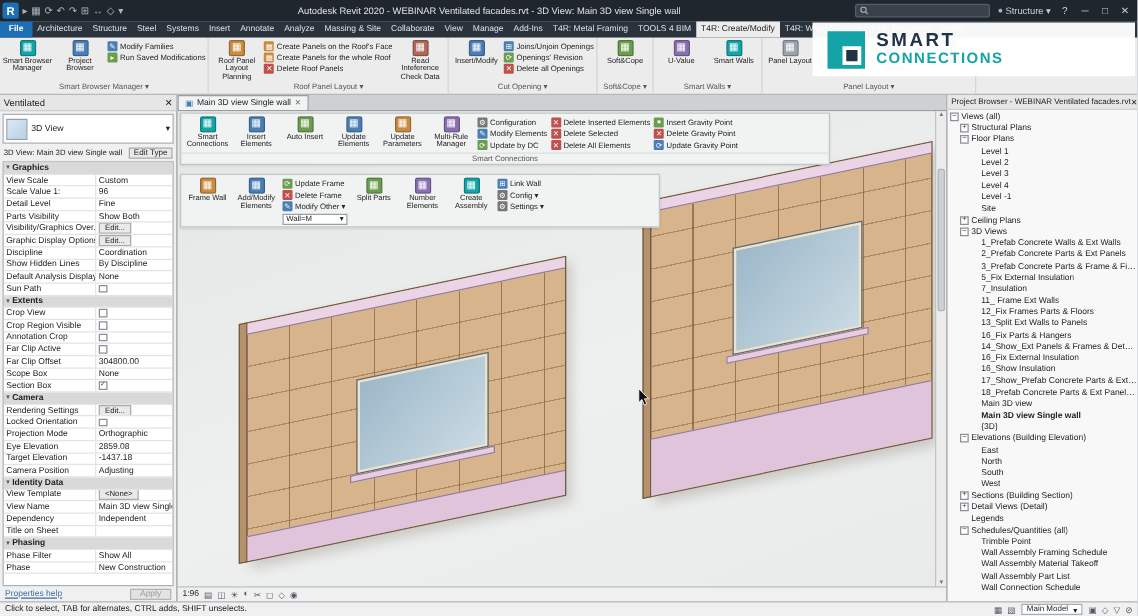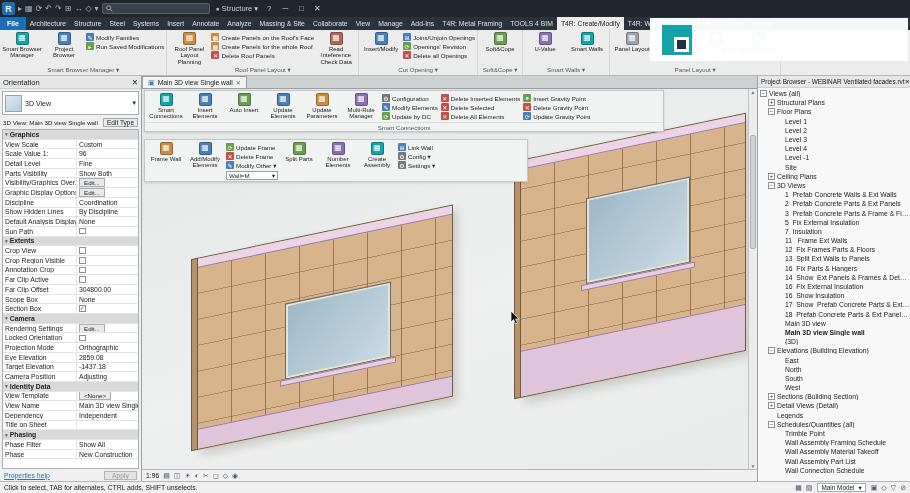--- a/index.html
+++ b/index.html
@@ -134,20 +134,21 @@
       <span class="qicon">▸</span>
       <span class="qicon">▦</span>
       <span class="qicon">⟳</span>
       <span class="qicon">↶</span>
       <span class="qicon">↷</span>
       <span class="qicon">⊞</span>
       <span class="qicon">↔</span>
       <span class="qicon">◇</span>
       <span class="qicon">▾</span>
     </div>
+  <div class="apptitle">Autodesk Revit 2020 - WEBINAR Ventilated facades.rvt - 3D View: Main 3D view Single wall</div>
   <div class="searchbox">
     <svg width="7" height="7" viewBox="0 0 10 10">
         <circle cx="4" cy="4" r="3" fill="none" stroke="#9aa4ae" stroke-width="1.4"></circle>
         <line x1="6.3" y1="6.3" x2="9" y2="9" stroke="#9aa4ae" stroke-width="1.4"></line>
       </svg>
     <input style="">
   </div>
   <div class="user">
     <span class="uicon">●</span>
     <span>Structure</span>
@@ -297,25 +298,29 @@
           <div class="bicon" style="background: rgb(154, 164, 173);">▦</div>
           <div class="blabel">RAS Manager</div>
         </div>
       </div>
       <div class="rplabel">Panel Layout ▾</div>
     </div>
   </div>
 
 <div class="sclogo">
   <div class="mark"></div>
+  <div class="ltext">
+    <div class="l1">SMART</div>
+    <div class="l2">CONNECTIONS</div>
+  </div>
 </div>
 
 <div class="props">
   <div class="props-header">
-    <span>Orientation</span>
+    <span>Ventilated</span>
     <span>✕</span>
   </div>
   <div class="type-selector">
     <span class="ticon"></span>
     <span class="tsel-label">3D View</span>
     <span>▾</span>
   </div>
   <div class="edit-type-row">
     <span style="overflow:hidden;white-space:nowrap;font-size:6.2px;">3D View: Main 3D view Single wall</span>
     <span class="etbtn">Edit Type</span>

